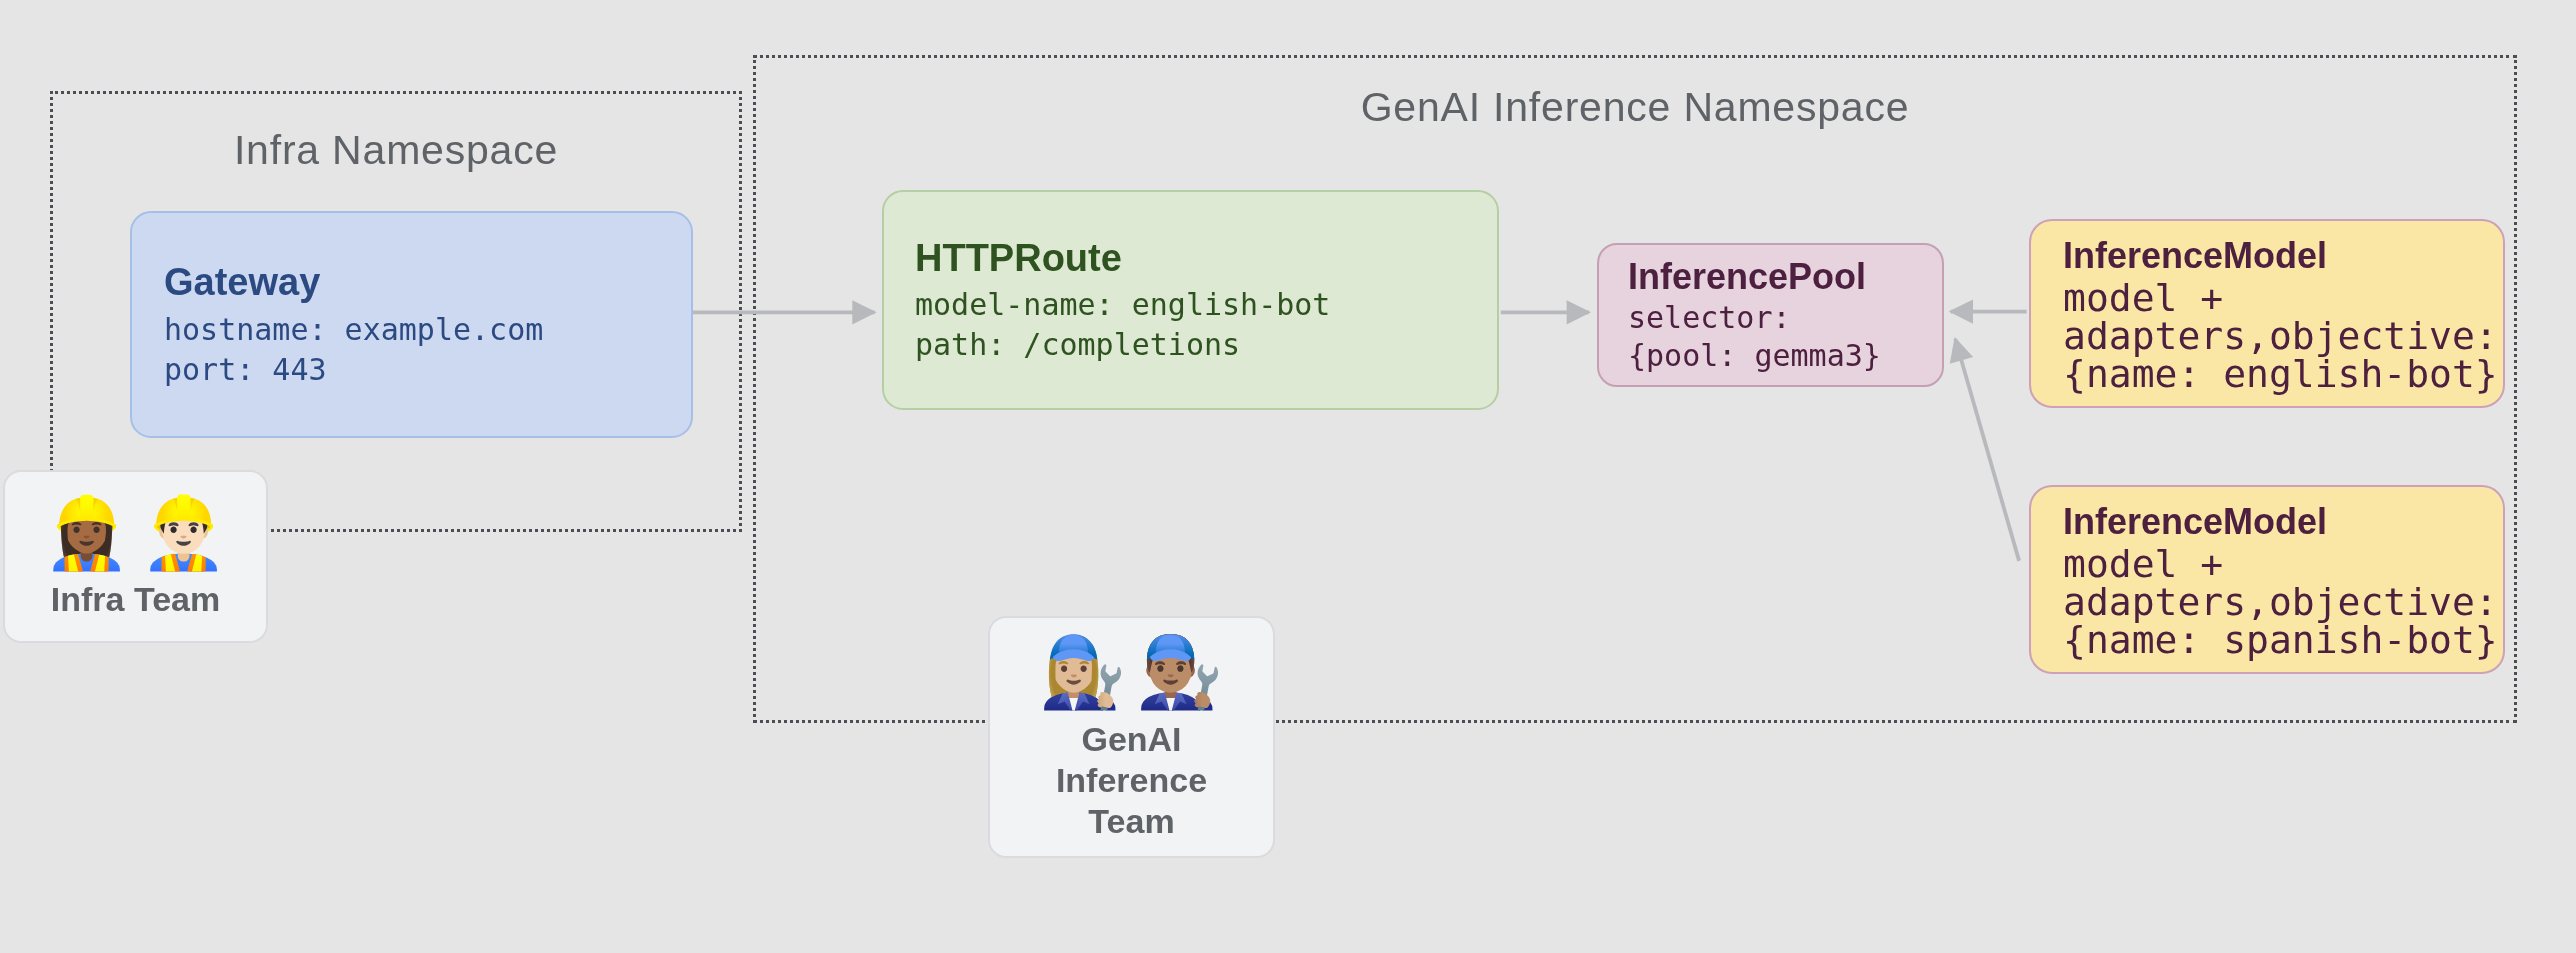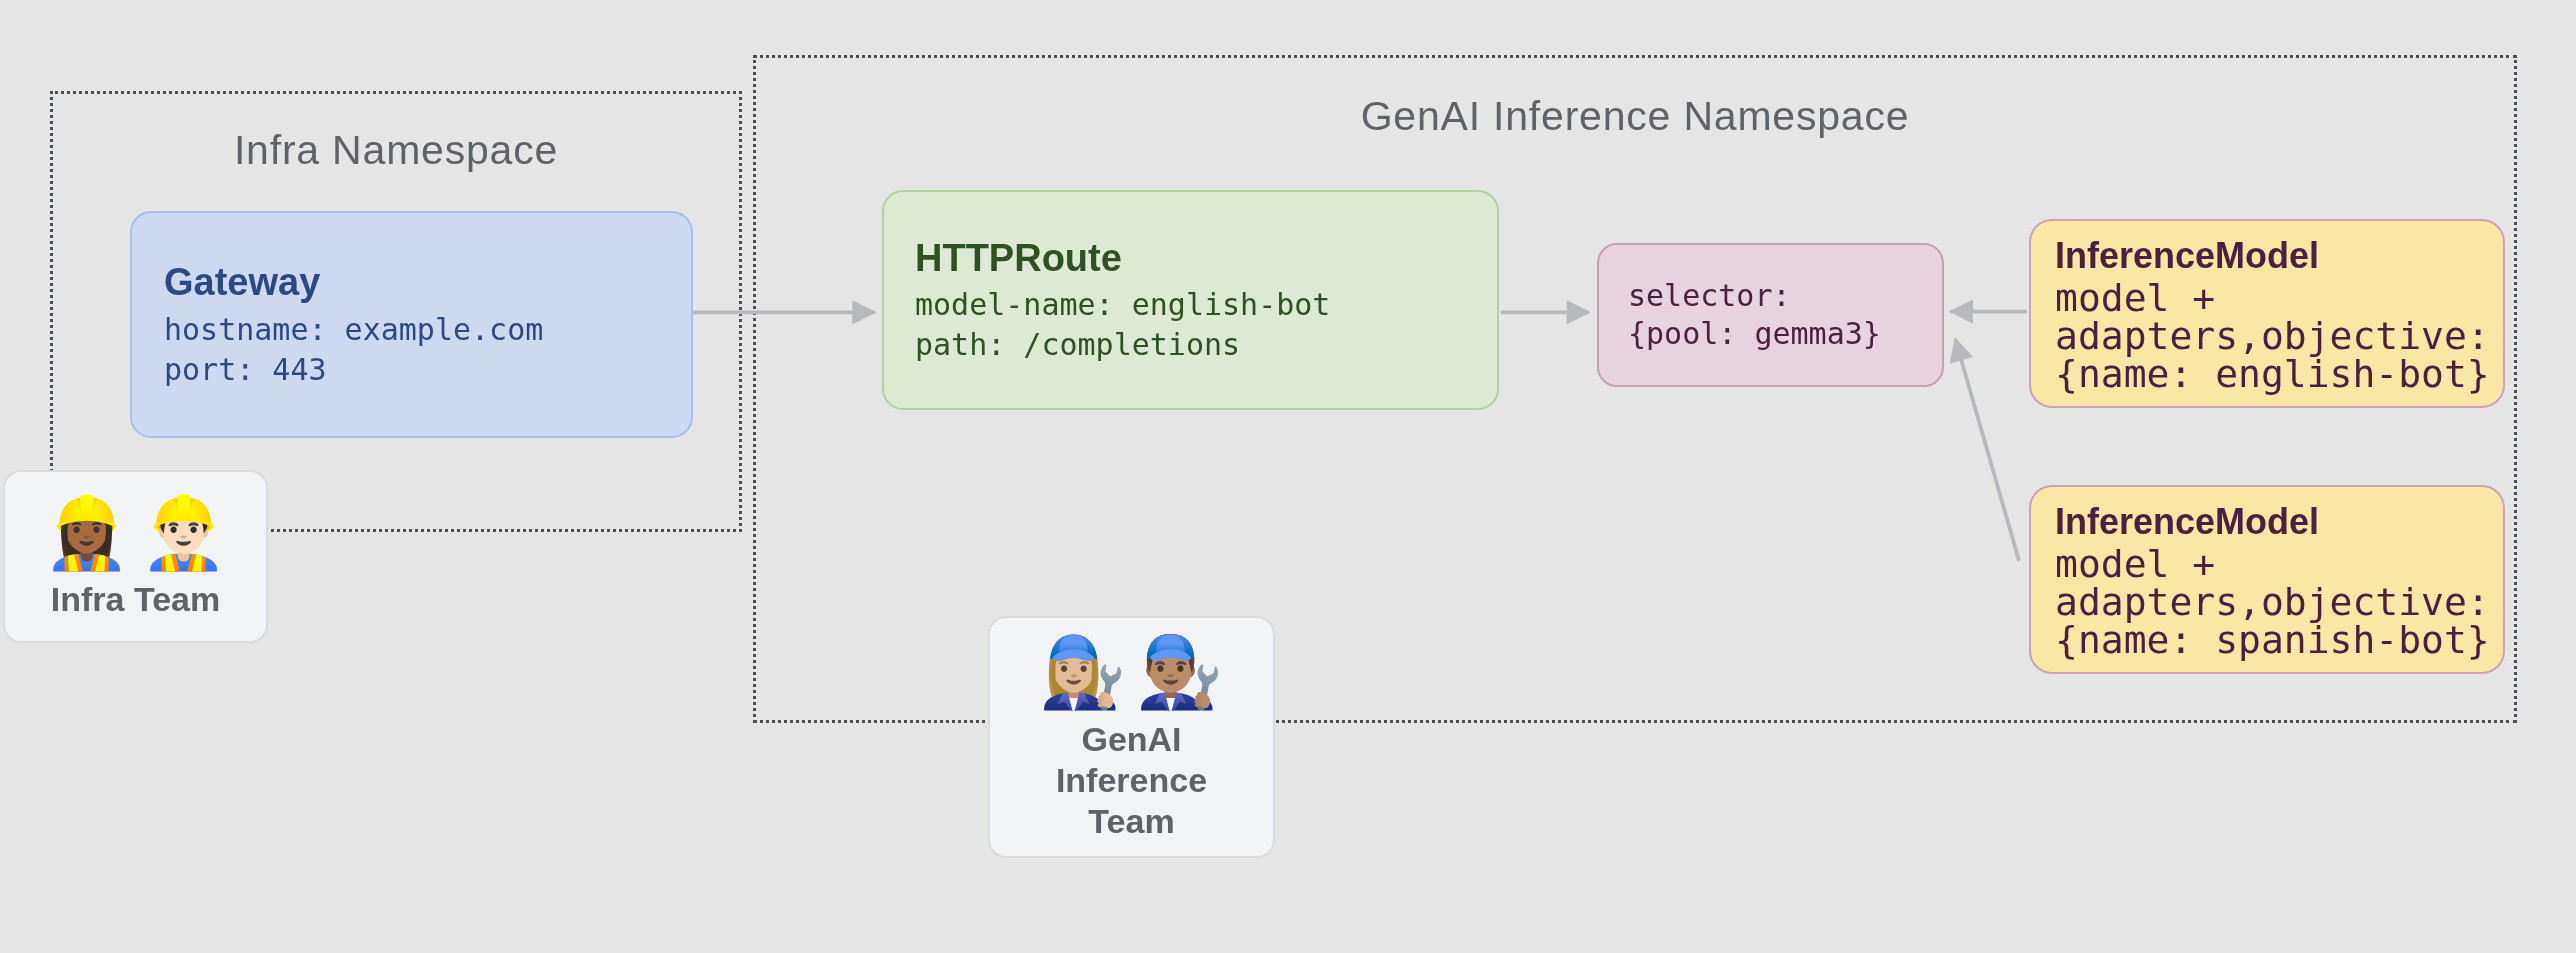--- a/index.html
+++ b/index.html
@@ -10,21 +10,21 @@
   }
   
   .ns { position:absolute; border:3px dotted #4b4e53; box-sizing:border-box; z-index:1; }
   .ns-infra  { left:50px;  top:91px; width:692px;  height:441px; }
   .ns-genai  { left:753px; top:55px;  width:1764px; height:668px; }
   .ns-title  {
     position:absolute; left:0; right:0; text-align:center;
     font-size:41px; color:#5f6368; letter-spacing:0.8px;
   }
   .ns-infra .ns-title { top:33px; }
-  .ns-genai .ns-title { top:35px; }
+  .ns-genai .ns-title { top:26px; }
 
   
   .arrows { position:absolute; left:0; top:0; z-index:2; }
 
   
   .node {
     position:absolute; box-sizing:border-box; z-index:3;
     display:flex; flex-direction:column; justify-content:center;
     border-radius:21px; border:2.3px solid transparent;
   }
@@ -46,21 +46,21 @@
   .node-pool {
     left:1597px; top:243px; width:347px; height:144px;
     background:#e6d3de; border-color:#c59fb3; padding-left:29px; border-radius:20px;
   }
   .node-pool .title { font-size:36px; line-height:43px; margin-bottom:1.5px; }
   .node-pool .title, .node-pool .code { color:#4e2040; }
   .node-pool .code { line-height:38px; }
 
   .node-model { 
     width:476px; height:189px; left:2029px;
-    background:#fbe7a5; border-color:#cda1b7; padding-left:24px; border-radius:23px;
+    background:#fbe7a5; border-color:#cda1b7; padding-left:32px; border-radius:23px;
   }
   .node-model .title { font-size:36px; line-height:43px; margin-bottom:1.5px; }
   .node-model .title, .node-model .code { color:#4e2040; }
   .node-model .code { font-size:38px; line-height:38px; }
   .node-model-english { top:219px; }
   .node-model-spanish { top:485px; }
 
   
   .team {
     position:absolute; box-sizing:border-box; z-index:4;
@@ -104,20 +104,21 @@
     <div class="code">port: 443</div>
   </div>
 
   <div class="node node-httproute">
     <div class="title">HTTPRoute</div>
     <div class="code">model-name: english-bot</div>
     <div class="code">path: /completions</div>
   </div>
 
   <div class="node node-pool">
+    <div class="title">InferencePool</div>
     <div class="code">selector:</div>
     <div class="code">{pool: gemma3}</div>
   </div>
 
   <div class="node node-model node-model-english">
     <div class="title">InferenceModel</div>
     <div class="code">model +</div>
     <div class="code">adapters,objective:</div>
     <div class="code">{name: english-bot}</div>
   </div>

